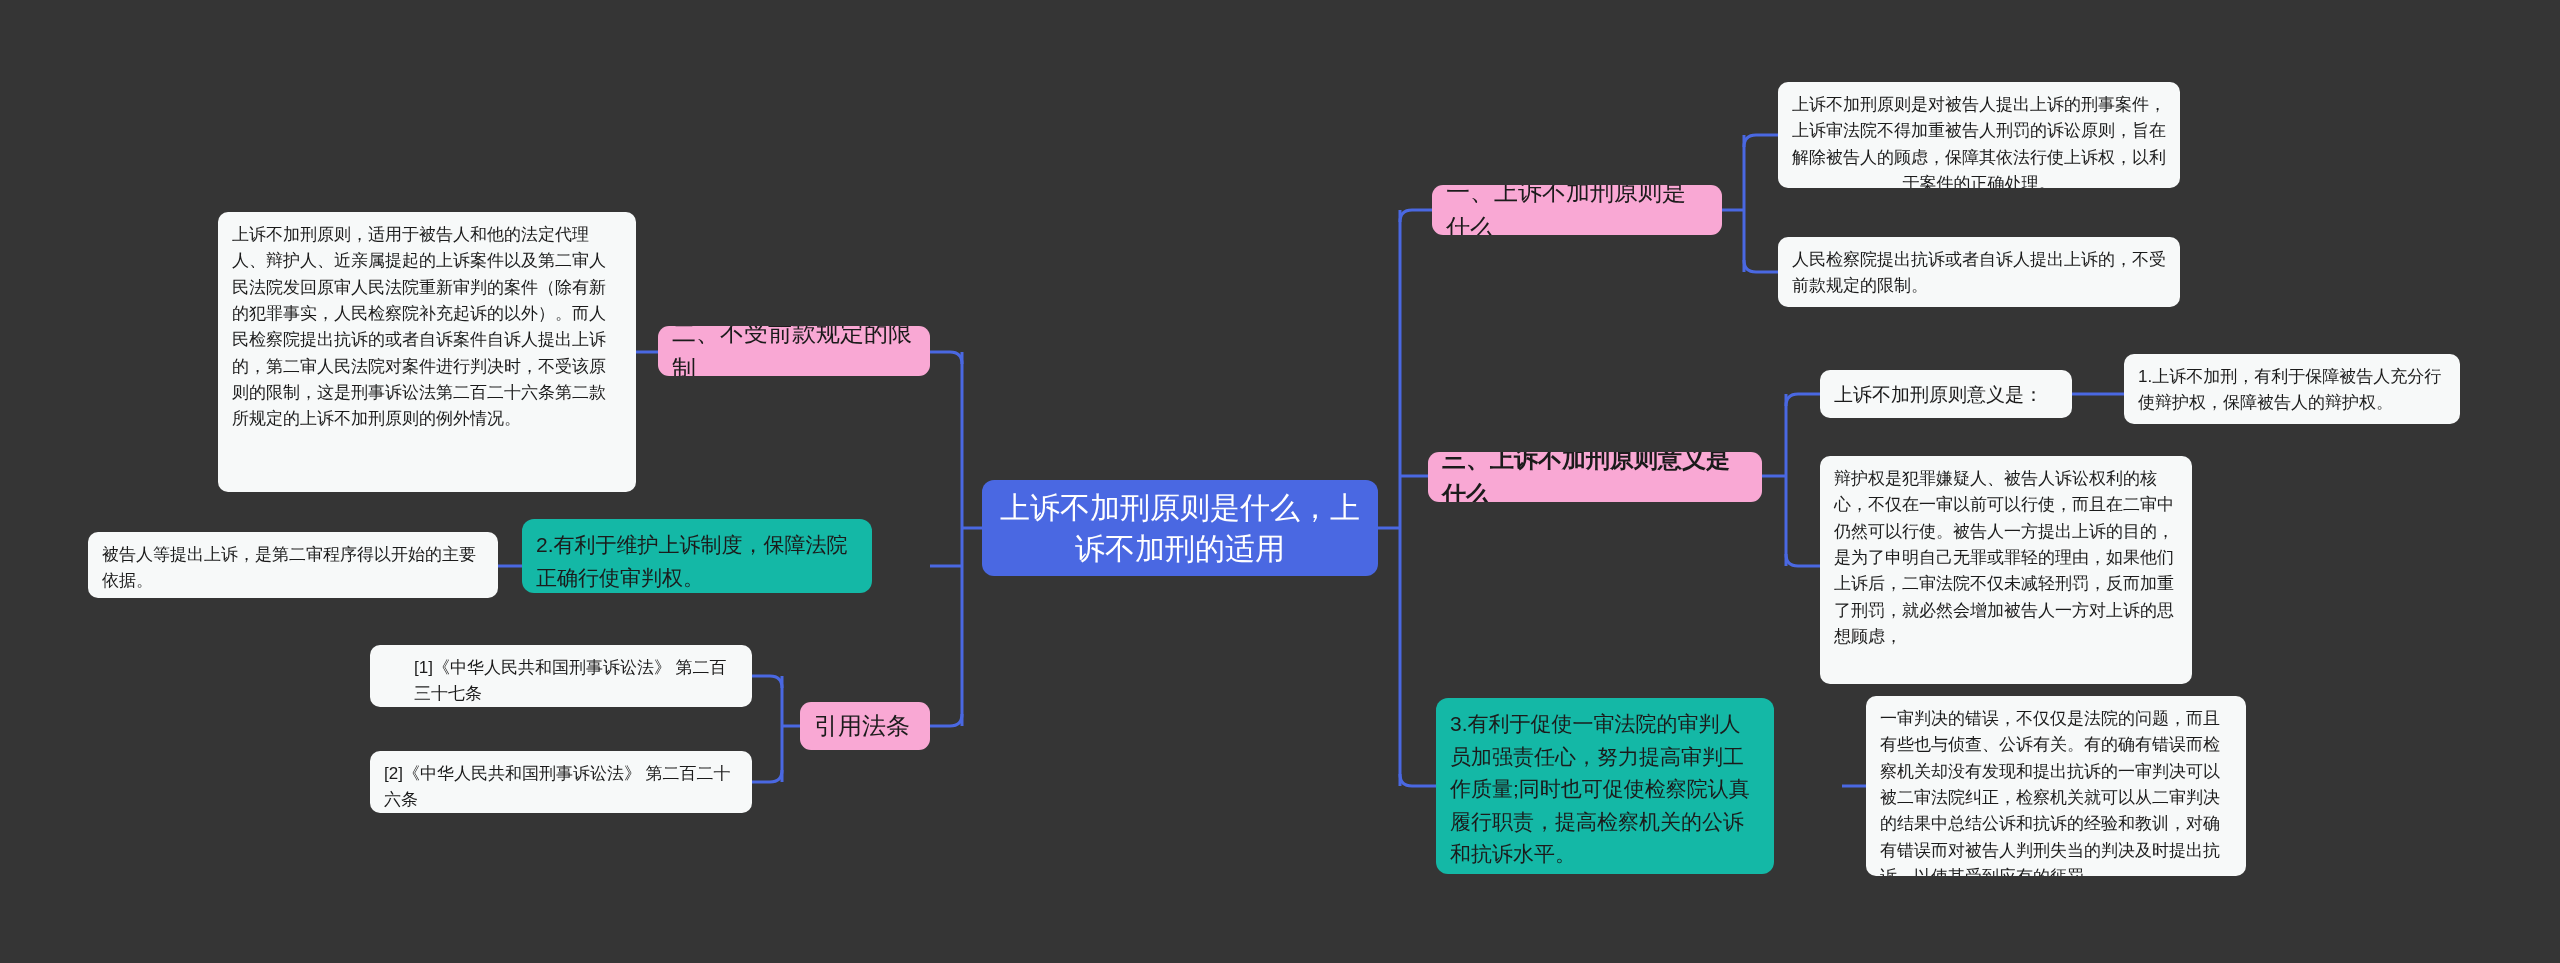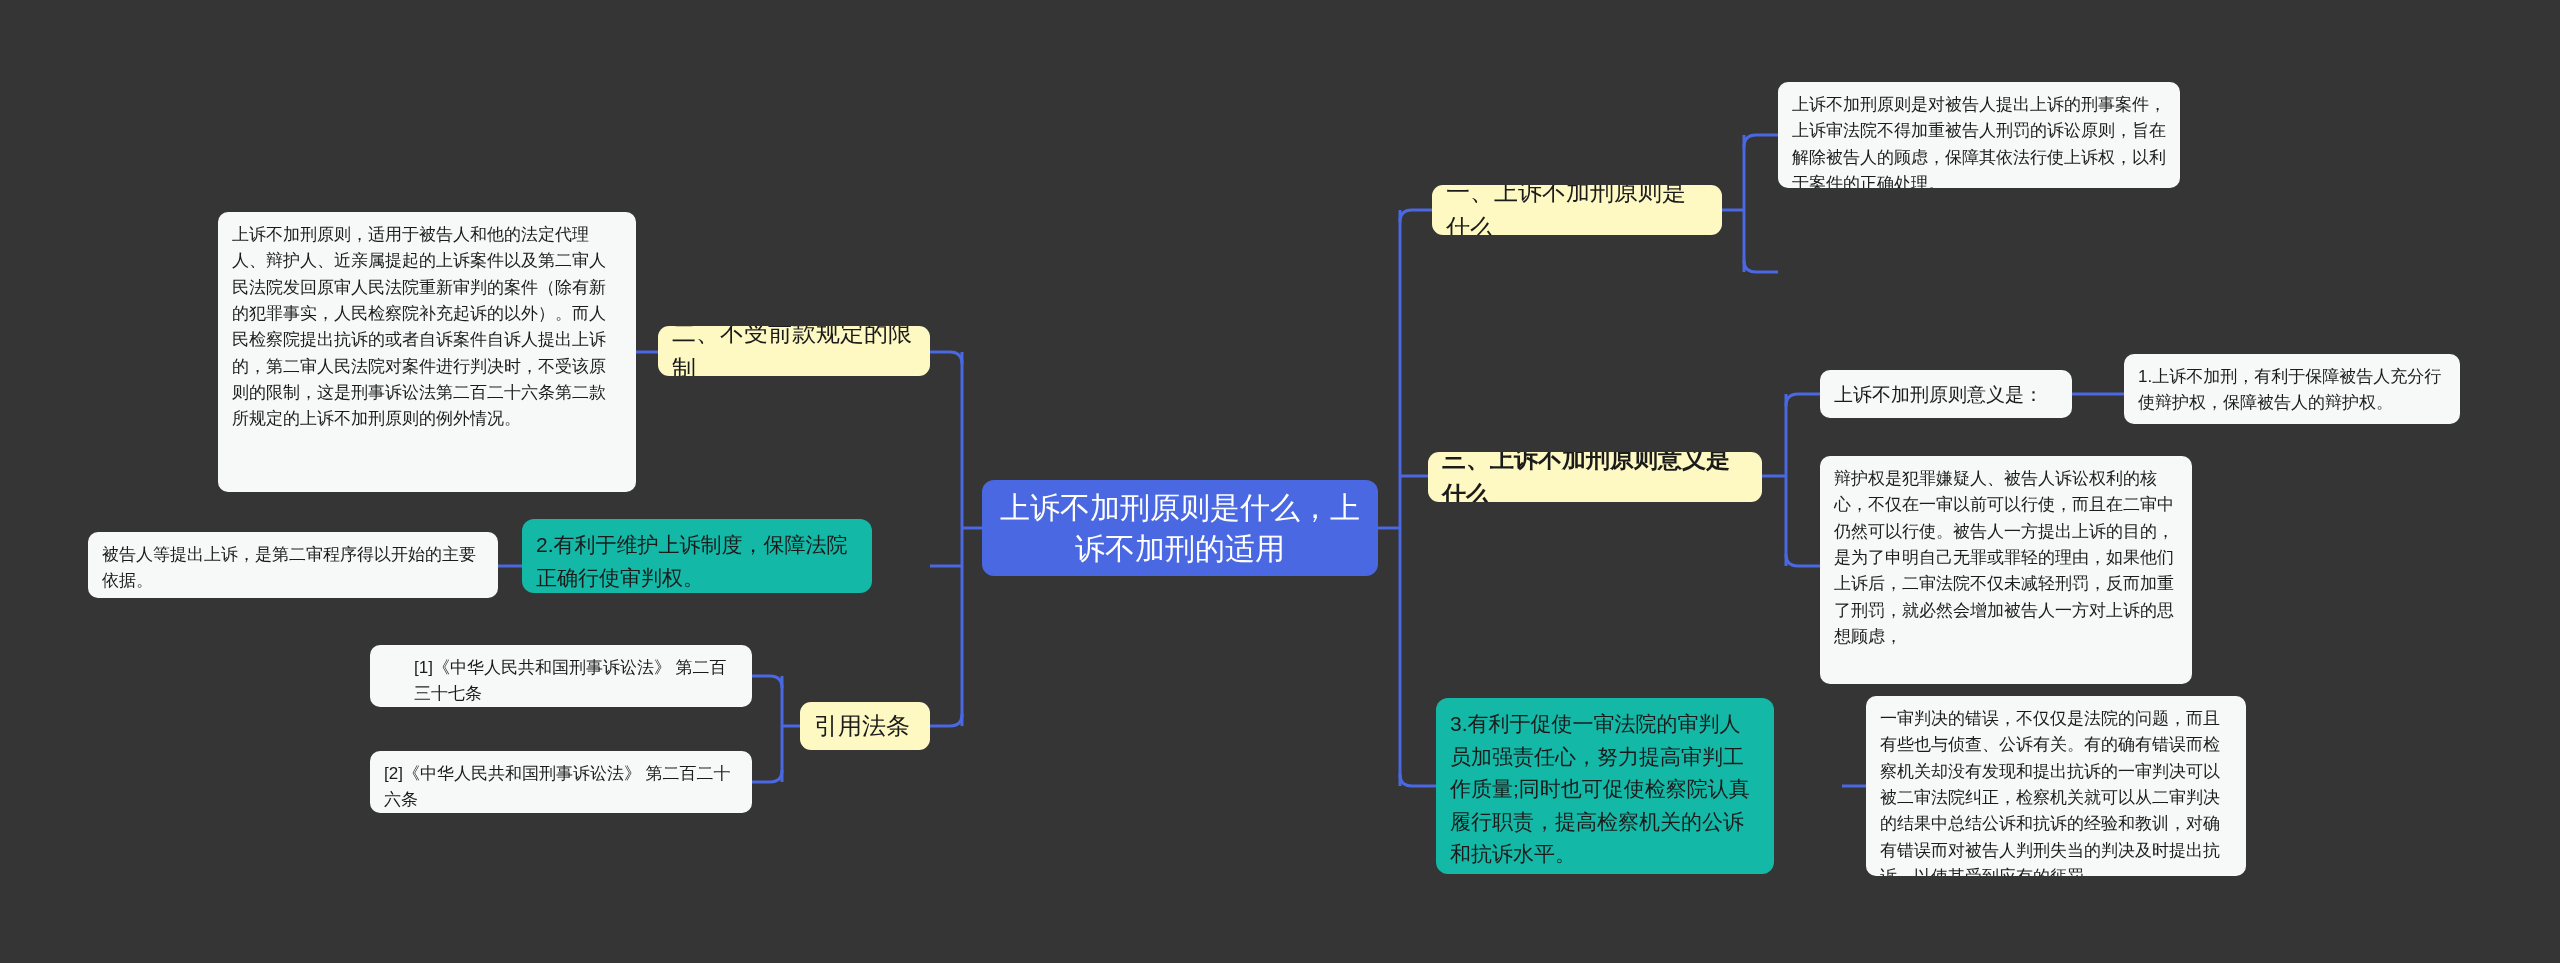--- a/index.html
+++ b/index.html
@@ -46,21 +46,21 @@
     text-align: center;
     font-size: 30px;
     line-height: 1.38;
     padding: 16px 4px;
     display: flex;
     align-items: center;
     justify-content: center;
   }
   
   .node.branch {
-    background: #fef9c3;
+    background: #f9a8d4;
     font-size: 24px;
     border-radius: 11px;
     display: flex;
     align-items: center;
   }
   
   .node.branchpara {
     background: #14b8a6;
     font-size: 21px;
     border-radius: 12px;
@@ -119,22 +119,23 @@
       <path d="M 782 726 L 782 676 M 782 726 L 782 782"></path>
       <path d="M 782 688 Q 782 676 770 676 L 752 676"></path>
       <path d="M 782 770 Q 782 782 770 782 L 752 782"></path>
     </g>
   </svg>
 
   <div class="node root" style="left:982px; top:480px; width:396px; height:96px;">上诉不加刑原则是什么，上诉不加刑的适用</div>
 
   <div class="node branch" style="left:1432px; top:185px; width:290px; height:50px;">一、上诉不加刑原则是什么</div>
 
-  <div class="node leaf" style="left:1778px; top:82px; width:402px; height:106px;">上诉不加刑原则是对被告人提出上诉的刑事案件，上诉审法院不得加重被告人刑罚的诉讼原则，旨在解除被告人的顾虑，保障其依法行使上诉权，以利于案件的正确处理。</div>
+  <div class="node leaf" style="left:1778px; top:82px; width:402px; height:106px;text-align:center;">上诉不加刑原则是对被告人提出上诉的刑事案件，上诉审法院不得加重被告人刑罚的诉讼原则，旨在解除被告人的顾虑，保障其依法行使上诉权，以利于案件的正确处理。</div>
 
+  <div class="node leaf" style="left:1778px; top:237px; width:402px; height:70px;">人民检察院提出抗诉或者自诉人提出上诉的，不受前款规定的限制。</div>
 
   <div class="node branch" style="left:1428px; top:452px; width:334px; height:50px;font-weight:bold;">三、上诉不加刑原则意义是什么</div>
 
   <div class="node leaf mid" style="left:1820px; top:370px; width:252px; height:48px;">上诉不加刑原则意义是：</div>
 
   <div class="node leaf" style="left:2124px; top:354px; width:336px; height:70px;">1.上诉不加刑，有利于保障被告人充分行使辩护权，保障被告人的辩护权。</div>
 
   <div class="node leaf" style="left:1820px; top:456px; width:372px; height:228px;">辩护权是犯罪嫌疑人、被告人诉讼权利的核心，不仅在一审以前可以行使，而且在二审中仍然可以行使。被告人一方提出上诉的目的，是为了申明自己无罪或罪轻的理由，如果他们上诉后，二审法院不仅未减轻刑罚，反而加重了刑罚，就必然会增加被告人一方对上诉的思想顾虑，</div>
 
   <div class="node branchpara" style="left:1436px; top:698px; width:338px; height:176px;">3.有利于促使一审法院的审判人员加强责任心，努力提高审判工作质量;同时也可促使检察院认真履行职责，提高检察机关的公诉和抗诉水平。</div>

